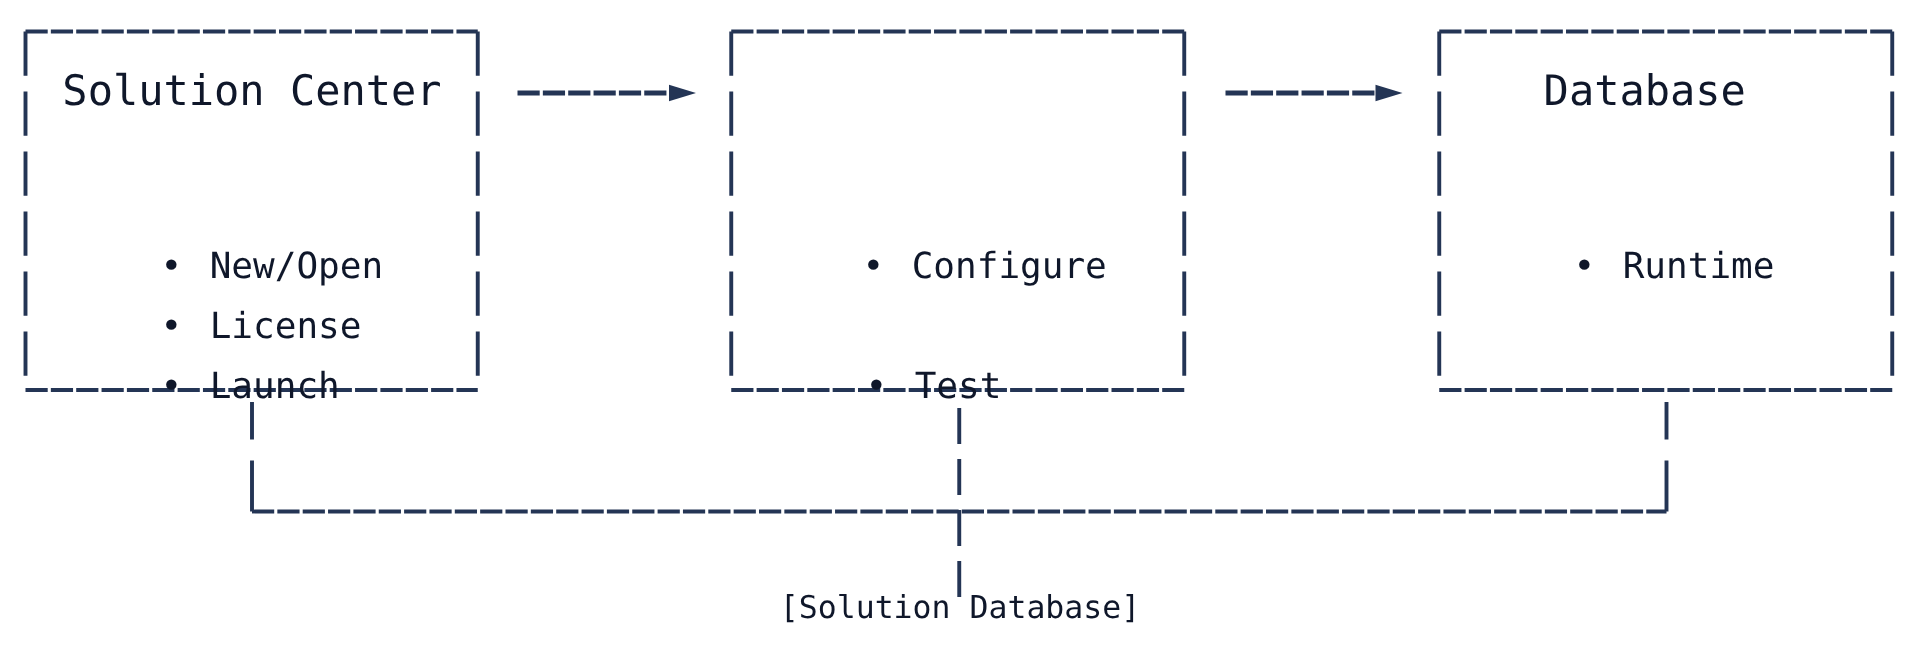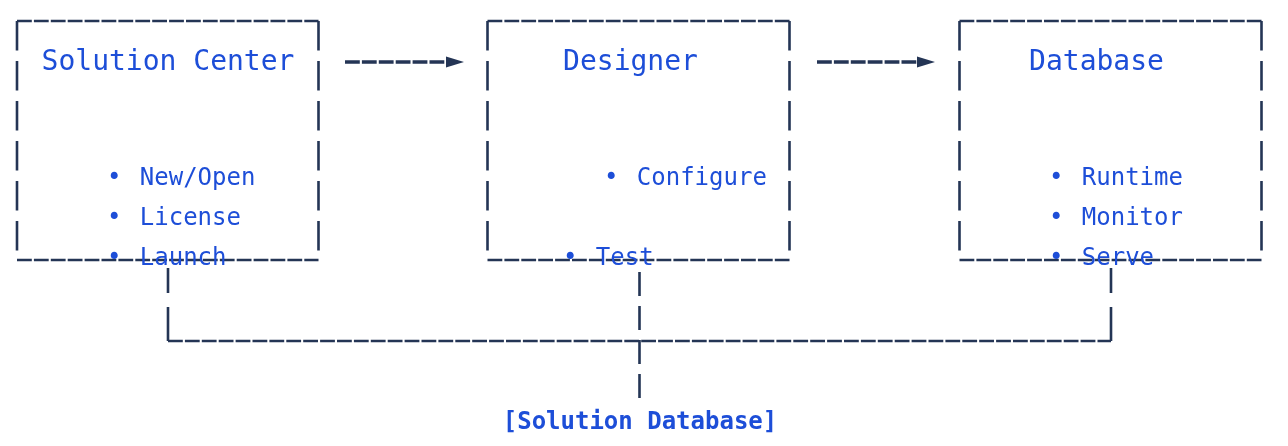--- a/index.html
+++ b/index.html
@@ -2,21 +2,21 @@
 <html><head>
 <meta charset="utf-8">
 <style>
   html, body { margin: 0; padding: 0; background: #ffffff; }
   .canvas {
     position: relative;
     width: 1288px;
     height: 446px;
     background: #ffffff;
     font-family: "DejaVu Sans Mono", "Liberation Mono", monospace;
-    color: #1d4ed8;
+    color: #0f172a;
     overflow: hidden;
   }
   .lines {
     position: absolute;
     left: 0; top: 0;
     width: 1288px; height: 446px;
   }
   .lines path, .lines line {
     stroke: #243555;
     fill: none;
@@ -47,28 +47,27 @@
     display: inline-block;
     width: 17px;
     text-align: center;
   }
   .item-label {
     display: inline-block;
     margin-left: 17px;
   }
   .db-label {
     position: absolute;
-    top: 403px;
+    top: 387px;
     left: 640px;
     transform: translateX(-50%);
     height: 36px;
     line-height: 36px;
-    font-size: 24px;
+    font-size: 21px;
     white-space: pre;
-    font-weight: bold;
   }
 </style>
 </head>
 <body>
 
 <div class="canvas">
 
   <svg class="lines" viewBox="0 0 1288 446" xmlns="http://www.w3.org/2000/svg">
 
     <g>
@@ -114,34 +113,27 @@
   <div class="list-row" style="left:48px; top:123px;">
     <span class="bullet">•</span><span class="item-label">New/Open</span>
   </div>
   <div class="list-row" style="left:48px; top:163px;">
     <span class="bullet">•</span><span class="item-label">License</span>
   </div>
   <div class="list-row" style="left:48px; top:203px;">
     <span class="bullet">•</span><span class="item-label">Launch</span>
   </div>
 
-  <div class="node-title" style="left:487px; top:43px; width:303px; transform:translateX(-8px);">Designer</div>
-  <div class="list-row" style="left:545px; top:123px;">
+  <div class="list-row" style="left:516px; top:123px;">
     <span class="bullet">•</span><span class="item-label">Configure</span>
   </div>
-  <div class="list-row" style="left:504px; top:203px;">
+  <div class="list-row" style="left:518px; top:203px;">
     <span class="bullet">•</span><span class="item-label">Test</span>
   </div>
 
   <div class="node-title" style="left:959px; top:43px; width:303px; transform:translateX(-14px);">Database</div>
   <div class="list-row" style="left:990px; top:123px;">
     <span class="bullet">•</span><span class="item-label">Runtime</span>
   </div>
-  <div class="list-row" style="left:990px; top:163px;">
-    <span class="bullet">•</span><span class="item-label">Monitor</span>
-  </div>
-  <div class="list-row" style="left:990px; top:203px;">
-    <span class="bullet">•</span><span class="item-label">Serve</span>
-  </div>
 
   <div class="db-label">[Solution Database]</div>
 
 </div>
 
 </body></html>

